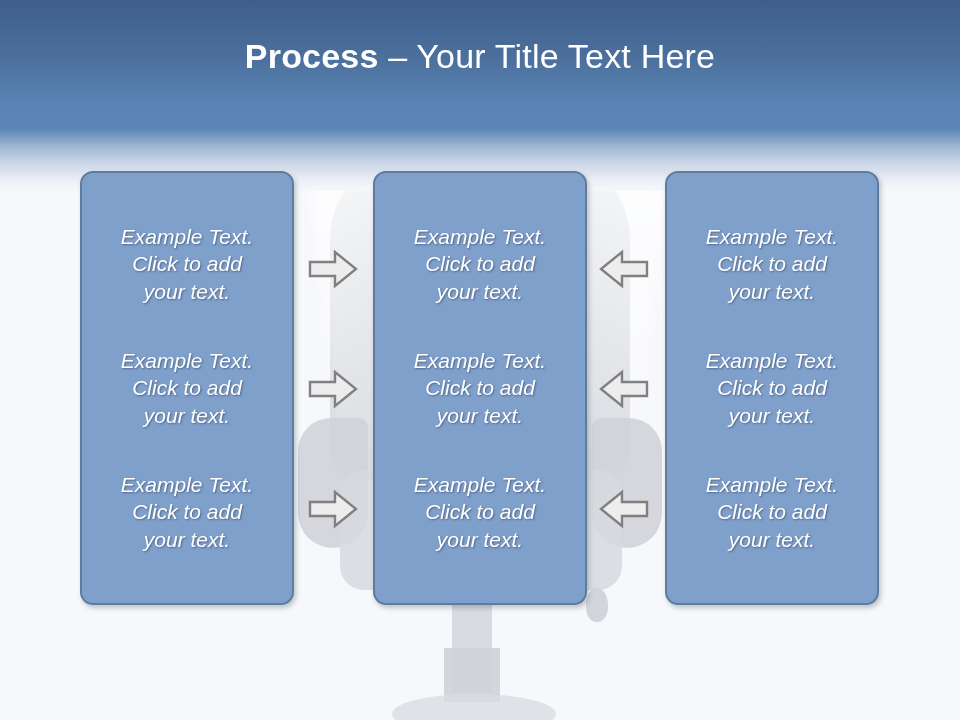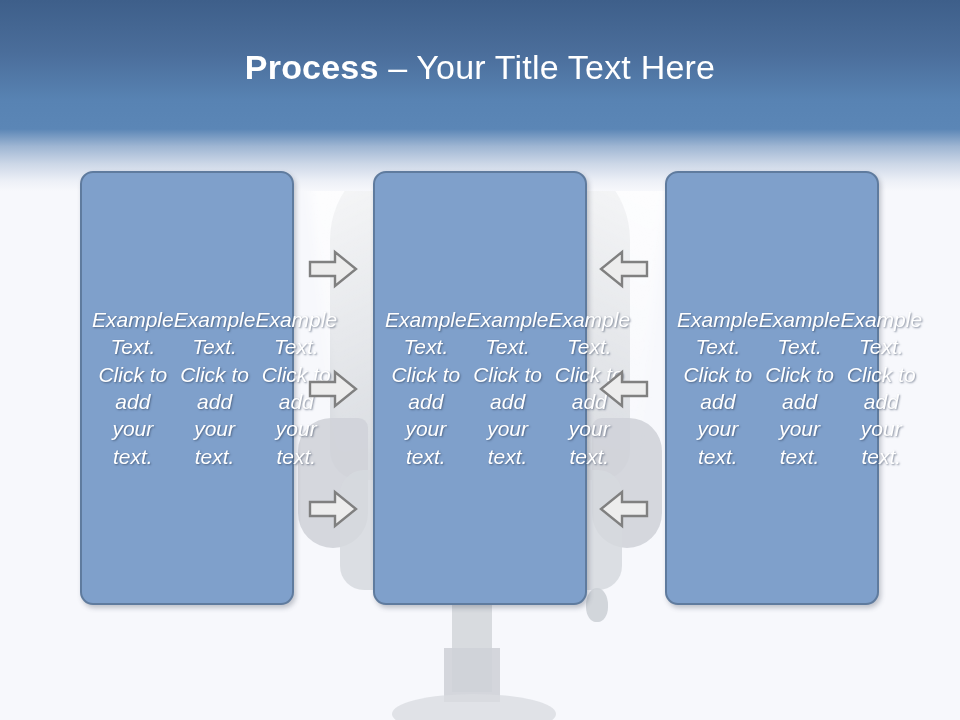--- a/index.html
+++ b/index.html
@@ -178,21 +178,21 @@
     left: 0; top: 129px;
     width: 960px;
     height: 62px;
     background: linear-gradient(180deg, #5b86b6 0%, #9fb6d3 28%, #ccd7e7 56%, #edf0f7 84%, #f7f8fc 100%);
     z-index: 5;
   }
 
   .slide-title {
     position: absolute;
     left: 0;
-    top: 48px;
+    top: 37px;
     width: 960px;
     text-align: center;
     color: #ffffff;
     font-size: 34px;
     font-weight: 300;
     letter-spacing: .2px;
     z-index: 6;
     white-space: nowrap;
   }
   .slide-title .bold { font-weight: 700; }
@@ -202,20 +202,21 @@
     position: absolute;
     top: 171px;
     width: 214px;
     height: 434px;
     background: #7fa0cb;
     border: 2px solid #5f7b9e;
     border-radius: 13px;
     box-shadow: 2px 3px 5px rgba(60,70,90,.30);
     z-index: 10;
     display: flex;
+    flex-direction: column;
     justify-content: space-evenly;
     align-items: center;
     padding: 8px 10px;
   }
   .col-1 { left: 80px; }
   .col-2 { left: 373px; }
   .col-3 { left: 665px; }
 
   .box-text {
     width: 100%;

